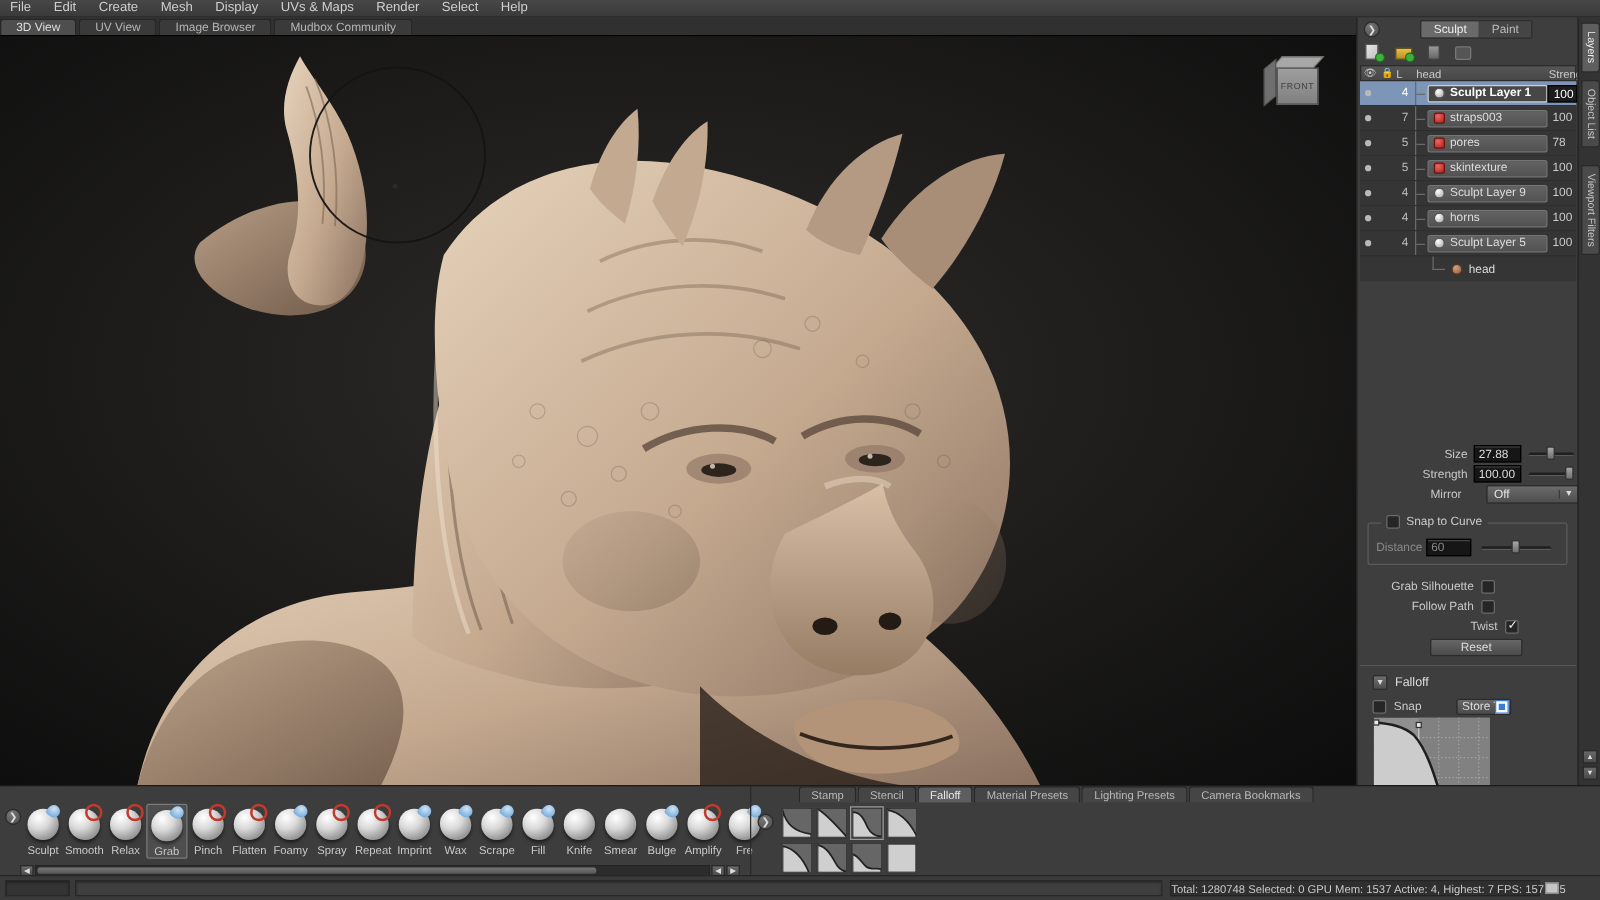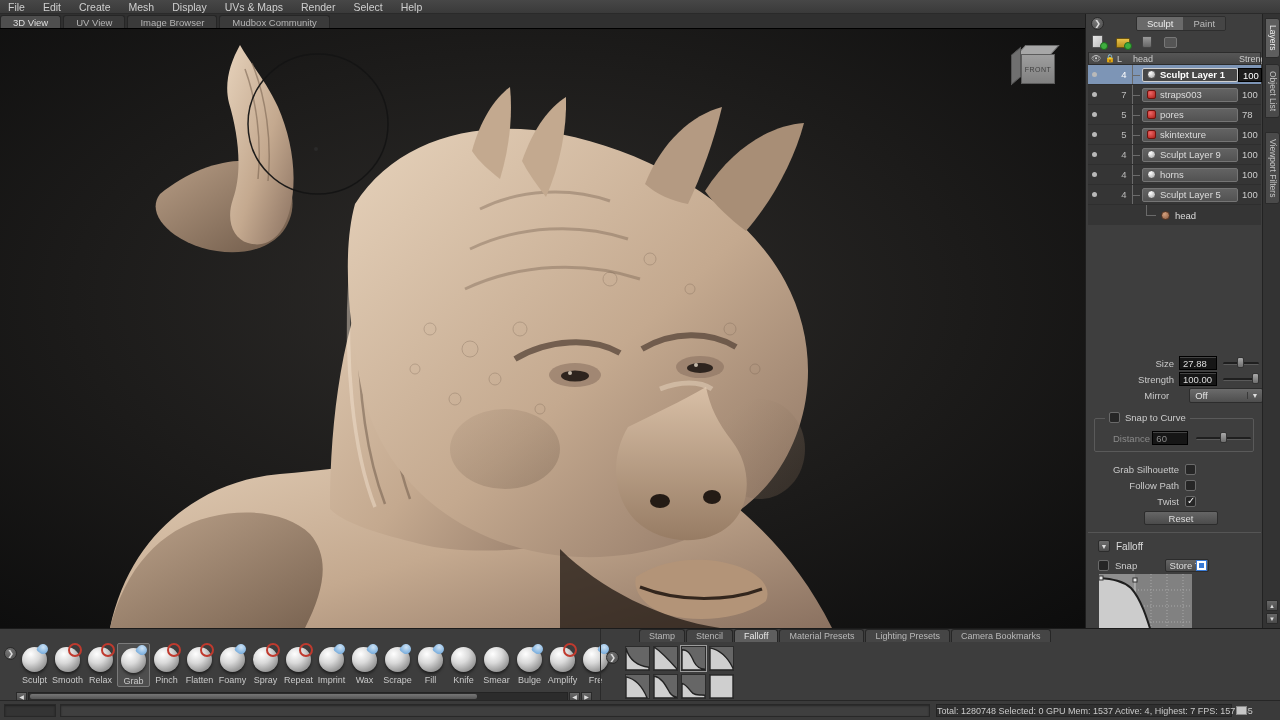--- a/index.html
+++ b/index.html
@@ -1,20 +1,20 @@
 <!DOCTYPE html>
 <html><head>
 <meta charset="utf-8">
 <style>
   html,body{margin:0;padding:0;background:#222;}
   *{box-sizing:border-box;font-family:"Liberation Sans","DejaVu Sans",sans-serif;}
   #app{position:relative;width:1280px;height:720px;background:#3c3c3c;overflow:hidden;color:#ccc;}
 
   
-  .menubar{position:absolute;left:0;top:0;width:1280px;height:14px;background:linear-gradient(#474747,#3a3a3a);display:flex;align-items:center;gap:18px;padding-left:8px;border-bottom:1px solid #2a2a2a;}
+  .menubar{position:absolute;left:0;top:0;width:1280px;height:14px;background:linear-gradient(#474747,#3a3a3a);display:flex;align-items:flex-start;gap:18px;padding-left:8px;border-bottom:1px solid #2a2a2a;}
   .menu-item{font-size:10.5px;color:#cfcfcf;cursor:default;white-space:nowrap;}
 
   
   .viewtabs{position:absolute;left:0;top:14px;width:1085px;height:14px;background:#303030;display:flex;align-items:flex-end;}
   .vtab{height:13px;padding:0 12px;font-size:9.5px;color:#b5b5b5;background:#3a3a3a;border:1px solid #262626;border-bottom:none;border-radius:3px 3px 0 0;margin-right:2px;display:flex;align-items:center;}
   .vtab.active{background:#4e4e4e;color:#ddd;}
 
   
   .viewport{position:absolute;left:0;top:28px;width:1085px;height:600px;background:#141414;border-top:1px solid #000;}
   .viewport svg{display:block;}
@@ -392,37 +392,37 @@
         <span class="darr">▼</span>
       </span>
     </div>
 
     <div class="groupbox" style="top:404px;">
       <div class="gb-legend">
         <span class="checkbox"></span>
         <span>Snap to Curve</span>
       </div>
       <div class="prow" style="left:4px;top:12px;width:152px;">
-        <span class="plabel dim" style="width:42px;text-align:left;padding-left:2px;margin-left:12px;">Distance</span>
+        <span class="plabel dim" style="width:42px;text-align:left;padding-left:2px;">Distance</span>
         <span class="vbox" style="width:36px;color:#8a8a8a;">60</span>
         <span class="slider" style="width:56px;margin-left:8px;">
             <span class="sl-handle" style="left:24px;"></span>
           </span>
       </div>
     </div>
 
     <div class="prow" style="left:0;top:448px;width:110px;justify-content:flex-end;gap:6px;">
       <span class="plabel">Grab Silhouette</span>
       <span class="checkbox"></span>
     </div>
     <div class="prow" style="left:0;top:464px;width:110px;justify-content:flex-end;gap:6px;">
       <span class="plabel">Follow Path</span>
       <span class="checkbox"></span>
     </div>
-    <div class="prow" style="left:0;top:480px;width:110px;justify-content:flex-end;gap:6px;">
+    <div class="prow" style="left:0;top:480px;width:129px;justify-content:flex-end;gap:6px;">
       <span class="plabel">Twist</span>
       <span class="checkbox checked"></span>
     </div>
     <div class="btn" style="position:absolute;left:58px;top:497px;width:74px;height:14px;line-height:13px;">Reset</div>
 
     <div class="divider" style="top:518px;"></div>
 
     <div class="prow" style="left:12px;top:525px;gap:6px;">
       <span class="sq-btn">▼</span>
       <span style="font-size:10px;color:#ddd;">Falloff</span>

